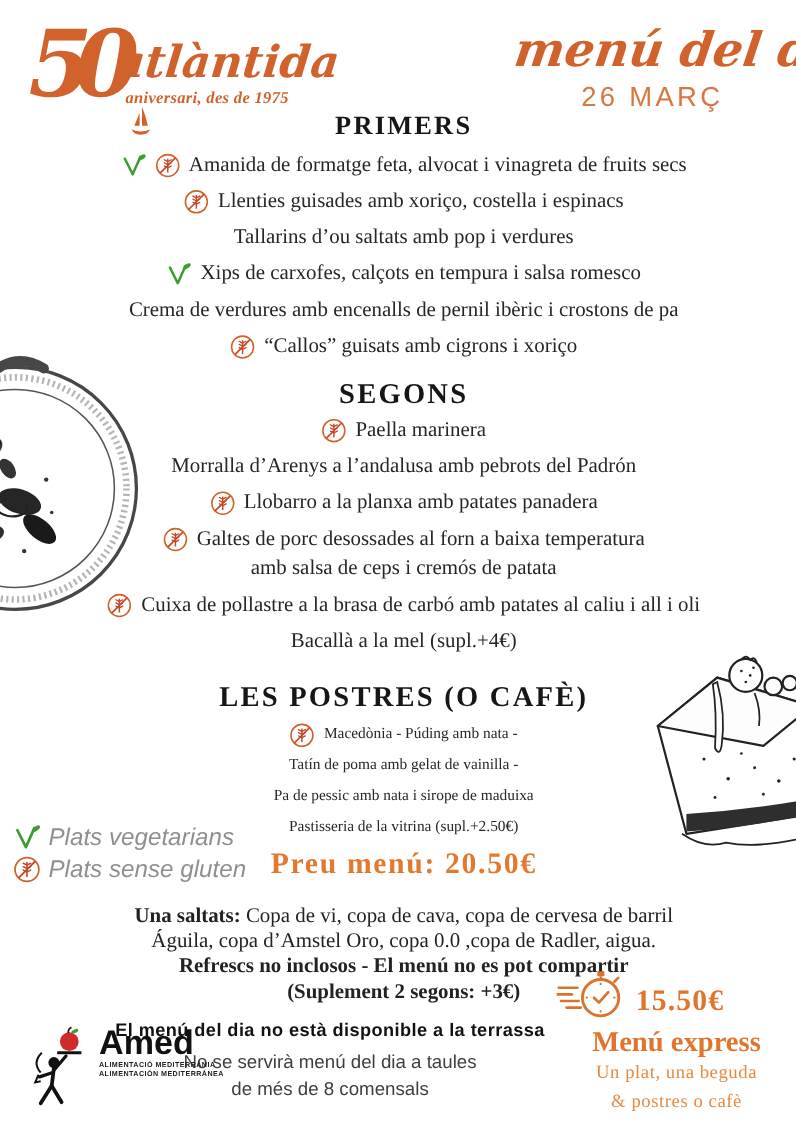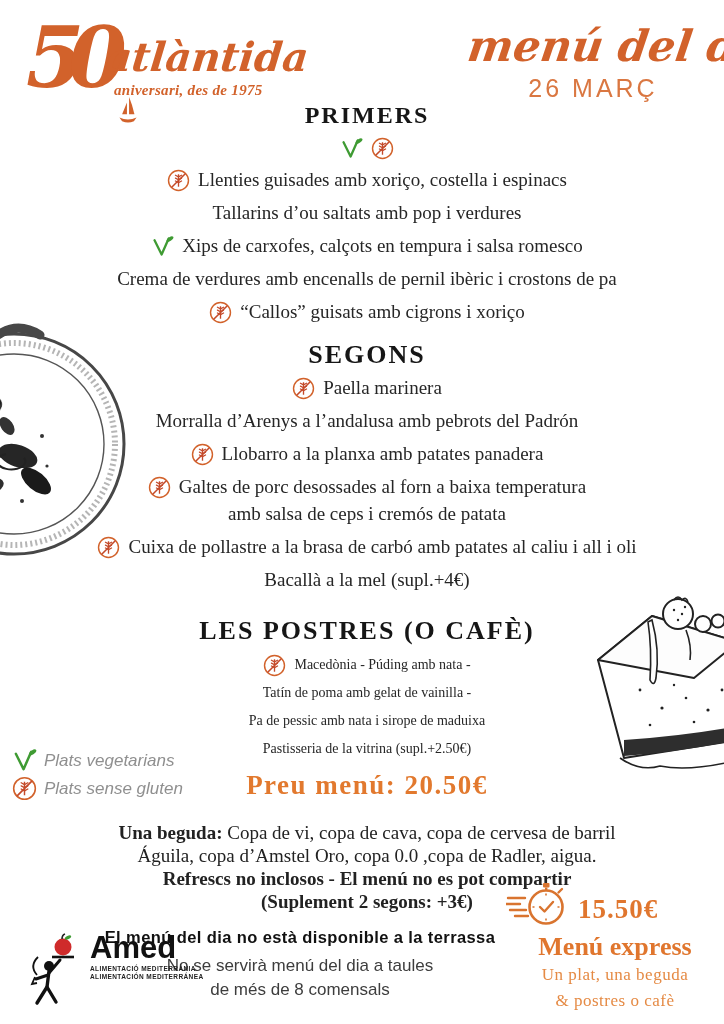--- a/index.html
+++ b/index.html
@@ -29,21 +29,21 @@
   .sec-h.postres{font-size:26px;line-height:30px;margin-top:23px;margin-bottom:7px;}
   .row{display:flex;justify-content:center;align-items:center;gap:8px;
        font-size:19px;line-height:26px;margin:0 0 7px;}
   .row.tight{margin-bottom:1px;}
   .subline{font-size:19px;line-height:26px;margin:0 0 7px;}
   .prow{font-size:14px;line-height:24px;margin:0 0 4px;display:flex;justify-content:center;align-items:center;gap:8px;}
   .ic{width:23px;height:23px;flex:0 0 auto;}
 
   
   .legend{position:absolute;left:12px;top:748px;z-index:3;
-          font-family:"Liberation Sans",sans-serif;font-style:italic;color:#8f8f8f;font-size:17px;}
+          font-family:"Liberation Sans",sans-serif;font-style:italic;color:#8f8f8f;font-size:22px;}
   .legend .lrow{display:flex;align-items:center;gap:7px;margin-bottom:3px;}
   .legend .ic{width:25px;height:25px;}
   .preu{position:absolute;left:0;right:0;top:770px;text-align:center;z-index:2;
         font-weight:bold;font-size:27px;letter-spacing:1.5px;color:#e2792e;}
 
   
   .notes{position:absolute;left:0;right:0;top:822px;text-align:center;z-index:2;
          font-size:19px;line-height:22px;color:#222;}
   .notes .nline{margin-bottom:1px;}
   .terrassa{position:absolute;left:60px;width:480px;top:928px;text-align:center;z-index:2;
@@ -155,20 +155,21 @@
 
     <div class="sec-h">PRIMERS</div>
 
     <div class="row">
       <svg class="ic">
           <use href="#icon-veg"></use>
         </svg>
       <svg class="ic">
           <use href="#icon-gf"></use>
         </svg>
+      <span>Amanida de formatge feta, alvocat i vinagreta de fruits secs</span>
     </div>
     <div class="row">
       <svg class="ic">
           <use href="#icon-gf"></use>
         </svg>
       <span>Llenties guisades amb xoriço, costella i espinacs</span>
     </div>
     <div class="row">
       <span>Tallarins d’ou saltats amb pop i verdures</span>
     </div>
@@ -252,21 +253,21 @@
       <svg class="ic">
           <use href="#icon-gf"></use>
         </svg>
       <span>Plats sense gluten</span>
     </div>
   </div>
 
   <div class="preu">Preu menú: 20.50€</div>
 
   <div class="notes">
-    <div class="nline"><b>Una beguda:</b><span> Copa de vi, copa de cava, copa de cervesa de barril</span></div>
+    <div class="nline"><b>Una saltats:</b><span> Copa de vi, copa de cava, copa de cervesa de barril</span></div>
     <div class="nline">Águila, copa d’Amstel Oro, copa 0.0 ,copa de Radler, aigua.</div>
     <div class="nline"><b>Refrescs no inclosos - El menú no es pot compartir</b></div>
     <div class="nline"><b>(Suplement 2 segons: +3€)</b></div>
   </div>
 
   <div class="terrassa">El menú del dia no està disponible a la terrassa</div>
   <div class="taules">
     <div>No se servirà menú del dia a taules</div>
     <div>de més de 8 comensals</div>
   </div>

